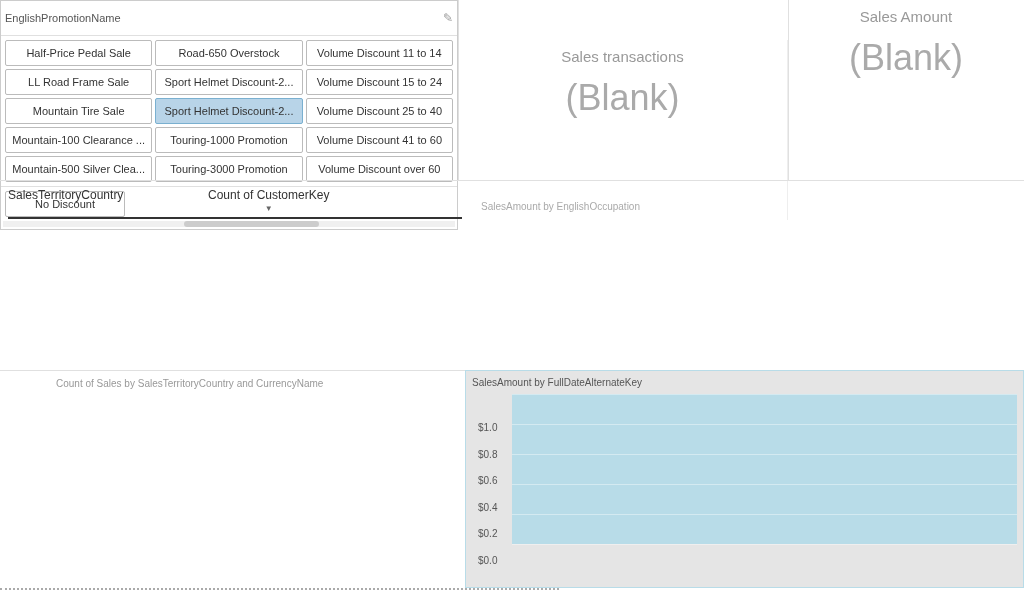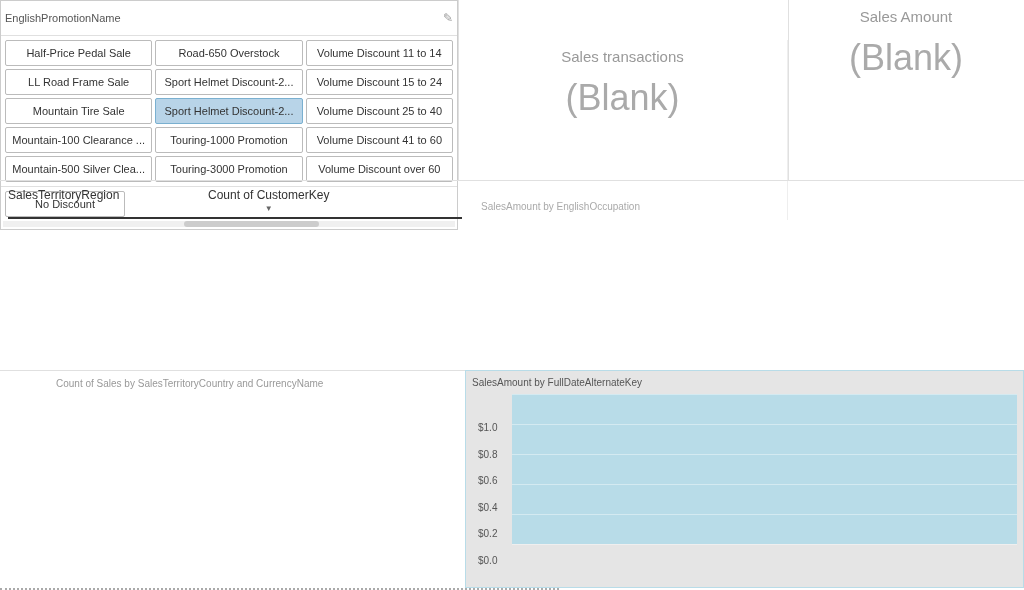--- a/index.html
+++ b/index.html
@@ -317,21 +317,21 @@
 
   <div class="sales-amount-panel">
     <div class="panel-title">Sales Amount</div>
     <div class="blank-value">(Blank)</div>
   </div>
 
   <div class="divider-h" style="top:180px;"></div>
 
   <div class="table-panel">
     <div class="table-header">
-      <div class="col-name">SalesTerritoryRegion</div>
+      <div class="col-name">SalesTerritoryCountry</div>
       <div class="col-count">
         <span>Count of CustomerKey</span>
         <span class="sort-icon">▼</span>
       </div>
     </div>
   </div>
 
   <div class="divider-h" style="top:370px;"></div>
 
   <div class="bottom-left-chart">

